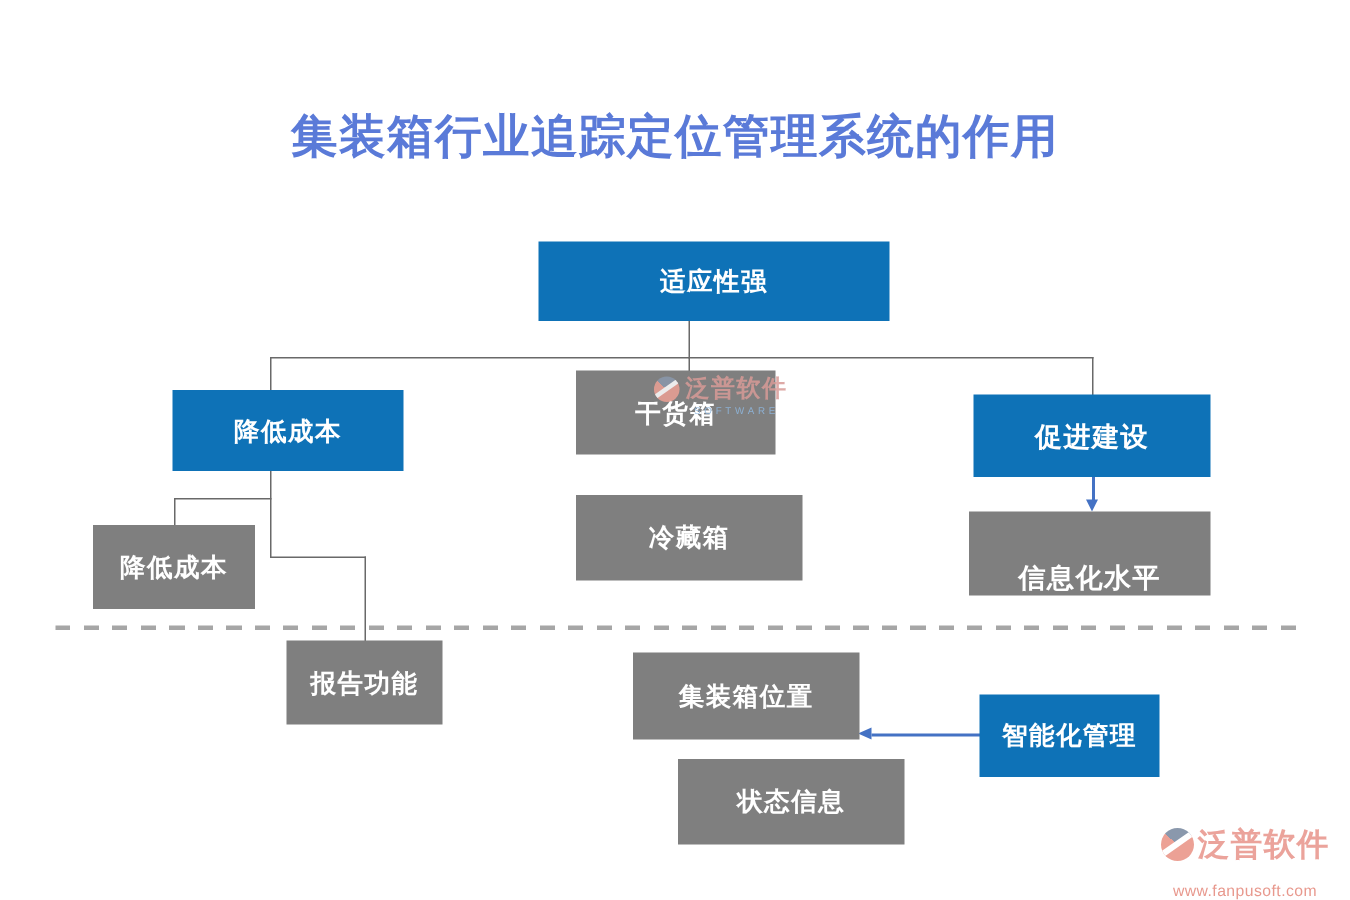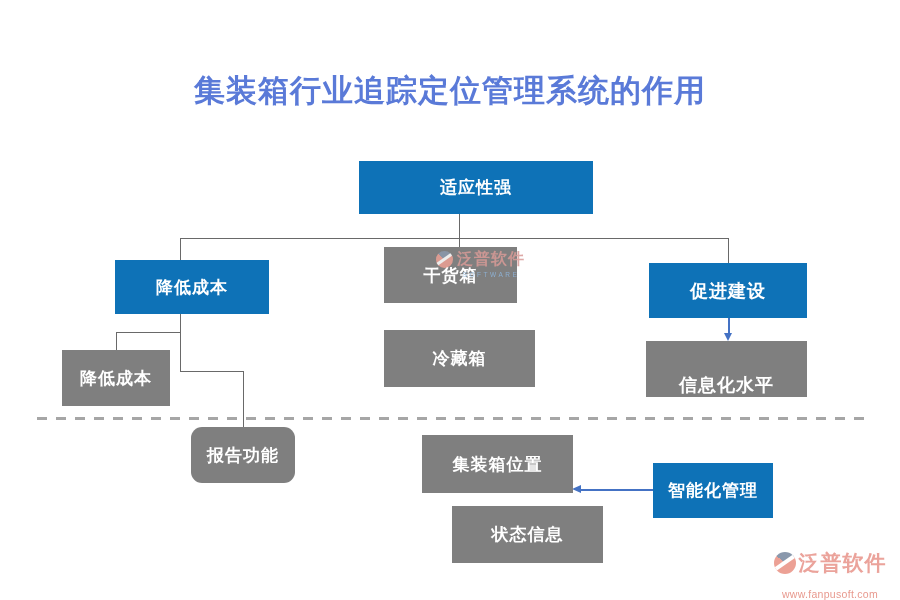--- a/index.html
+++ b/index.html
@@ -116,21 +116,21 @@
   </div>
 
   <div class="node gray" style="left:384px; top:330px; width:151px; height:57px;">
     <span>冷藏箱</span>
   </div>
 
   <div class="node gray" style="left:646px; top:341px; width:161px; height:56px; font-size:18px;align-items:flex-end;">
     <span>信息化水平</span>
   </div>
 
-  <div class="node gray" style="left:191px; top:427px; width:104px; height:56px;border-radius:11px;">
+  <div class="node gray" style="left:191px; top:427px; width:104px; height:56px;">
     <span>报告功能</span>
   </div>
 
   <div class="node gray" style="left:422px; top:435px; width:151px; height:58px;">
     <span>集装箱位置</span>
   </div>
 
   <div class="node blue" style="left:653px; top:463px; width:120px; height:55px;">
     <span>智能化管理</span>
   </div>

